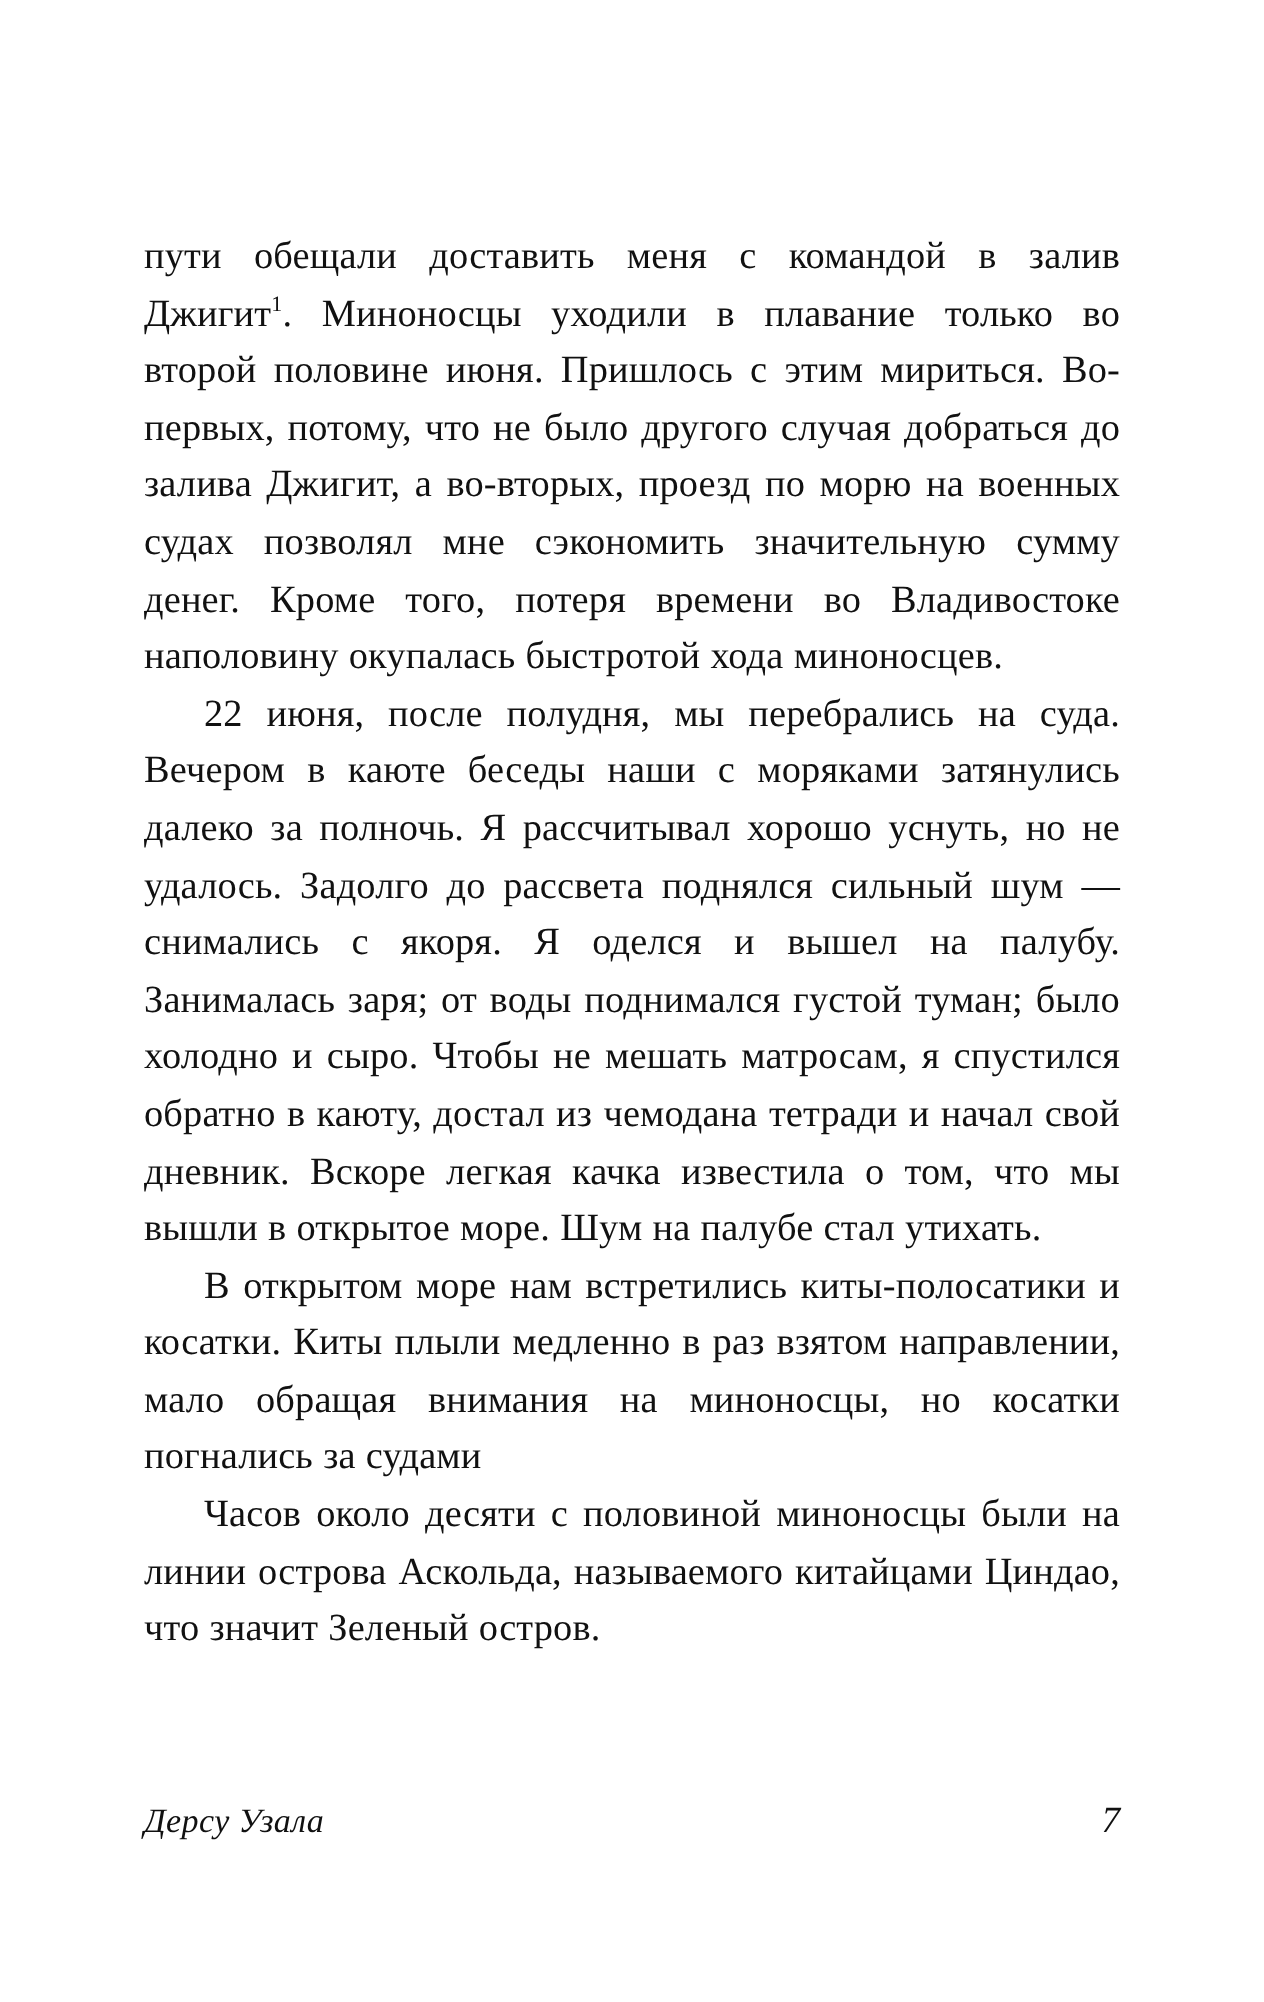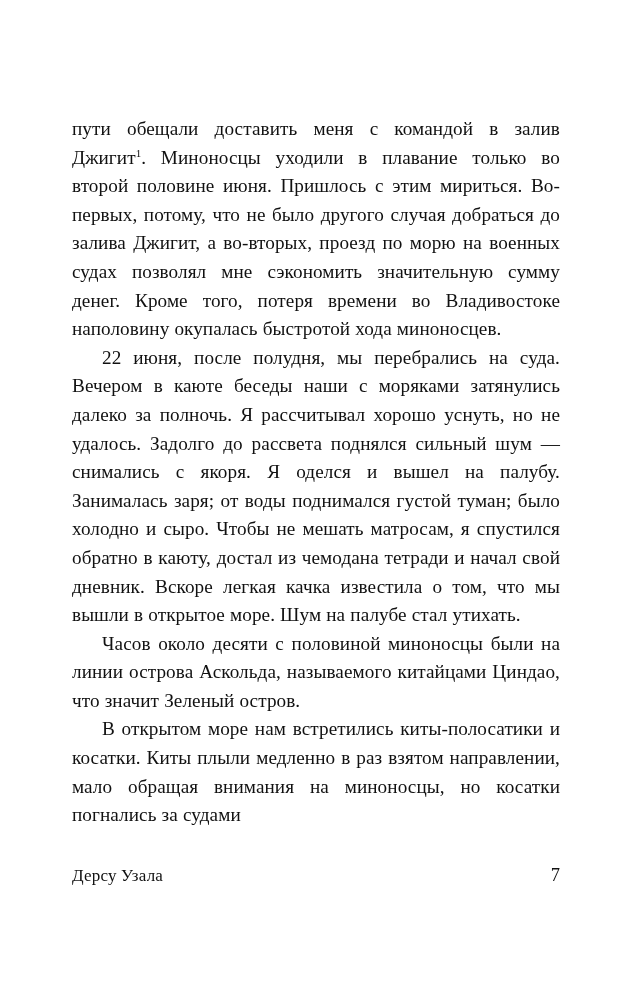--- a/index.html
+++ b/index.html
@@ -63,25 +63,26 @@
     letter-spacing: 0.05px;
   }
   .footnote-text sup {
     font-size: 10.5px;
     vertical-align: super;
     line-height: 0;
   }
   .footer {
     position: absolute;
     left: 72px;
-    top: 836px;
+    top: 872px;
     width: 488px;
     display: flex;
     align-items: baseline;
     justify-content: space-between;
+    font-style: italic;
   }
   .footer-title {
     font-size: 17px;
     letter-spacing: 0.2px;
   }
   .footer-page {
     font-size: 18.5px;
   }
   sup.fn-ref {
     font-size: 11px;
@@ -93,23 +94,23 @@
 <body>
 
 <div class="page">
 
   <div class="text-block">
 
     <p class="para"><span>пути обещали доставить меня с командой в залив Джигит</span><sup class="fn-ref">1</sup><span>. Миноносцы уходили в плавание только во второй половине июня. Пришлось с этим мириться. Во-первых, потому, что не было другого случая добраться до залива Джигит, а во-вторых, проезд по морю на военных судах позволял мне сэкономить значительную сумму денег. Кроме того, потеря времени во Владивостоке наполовину окупалась быстротой хода миноносцев.</span></p>
 
     <p class="para indent">22 июня, после полудня, мы перебрались на суда. Вечером в каюте беседы наши с моряками затянулись далеко за полночь. Я рассчитывал хорошо уснуть, но не удалось. Задолго до рассвета поднялся сильный шум — снимались с якоря. Я оделся и вышел на палубу. Занималась заря; от воды поднимался густой туман; было холодно и сыро. Чтобы не мешать матросам, я спустился обратно в каюту, достал из чемодана тетради и начал свой дневник. Вскоре легкая качка известила о том, что мы вышли в открытое море. Шум на палубе стал утихать.</p>
 
+    <p class="para indent">В открытом море нам встретились киты-полосатики и косатки. Киты плыли медленно в раз взятом направлении, мало обращая внимания на миноносцы, но косатки погнались за судами</p>
+
     <p class="para indent">Часов около десяти с половиной миноносцы были на линии острова Аскольда, называемого китайцами Циндао, что значит Зеленый остров.</p>
-
-    <p class="para indent">В открытом море нам встретились киты-полосатики и косатки. Киты плыли медленно в раз взятом направлении, мало обращая внимания на миноносцы, но косатки погнались за судами</p>
 
   </div>
 
 
   <div class="footer">
     <div class="footer-title">Дерсу Узала</div>
     <div class="footer-page">7</div>
   </div>
 
 </div>

